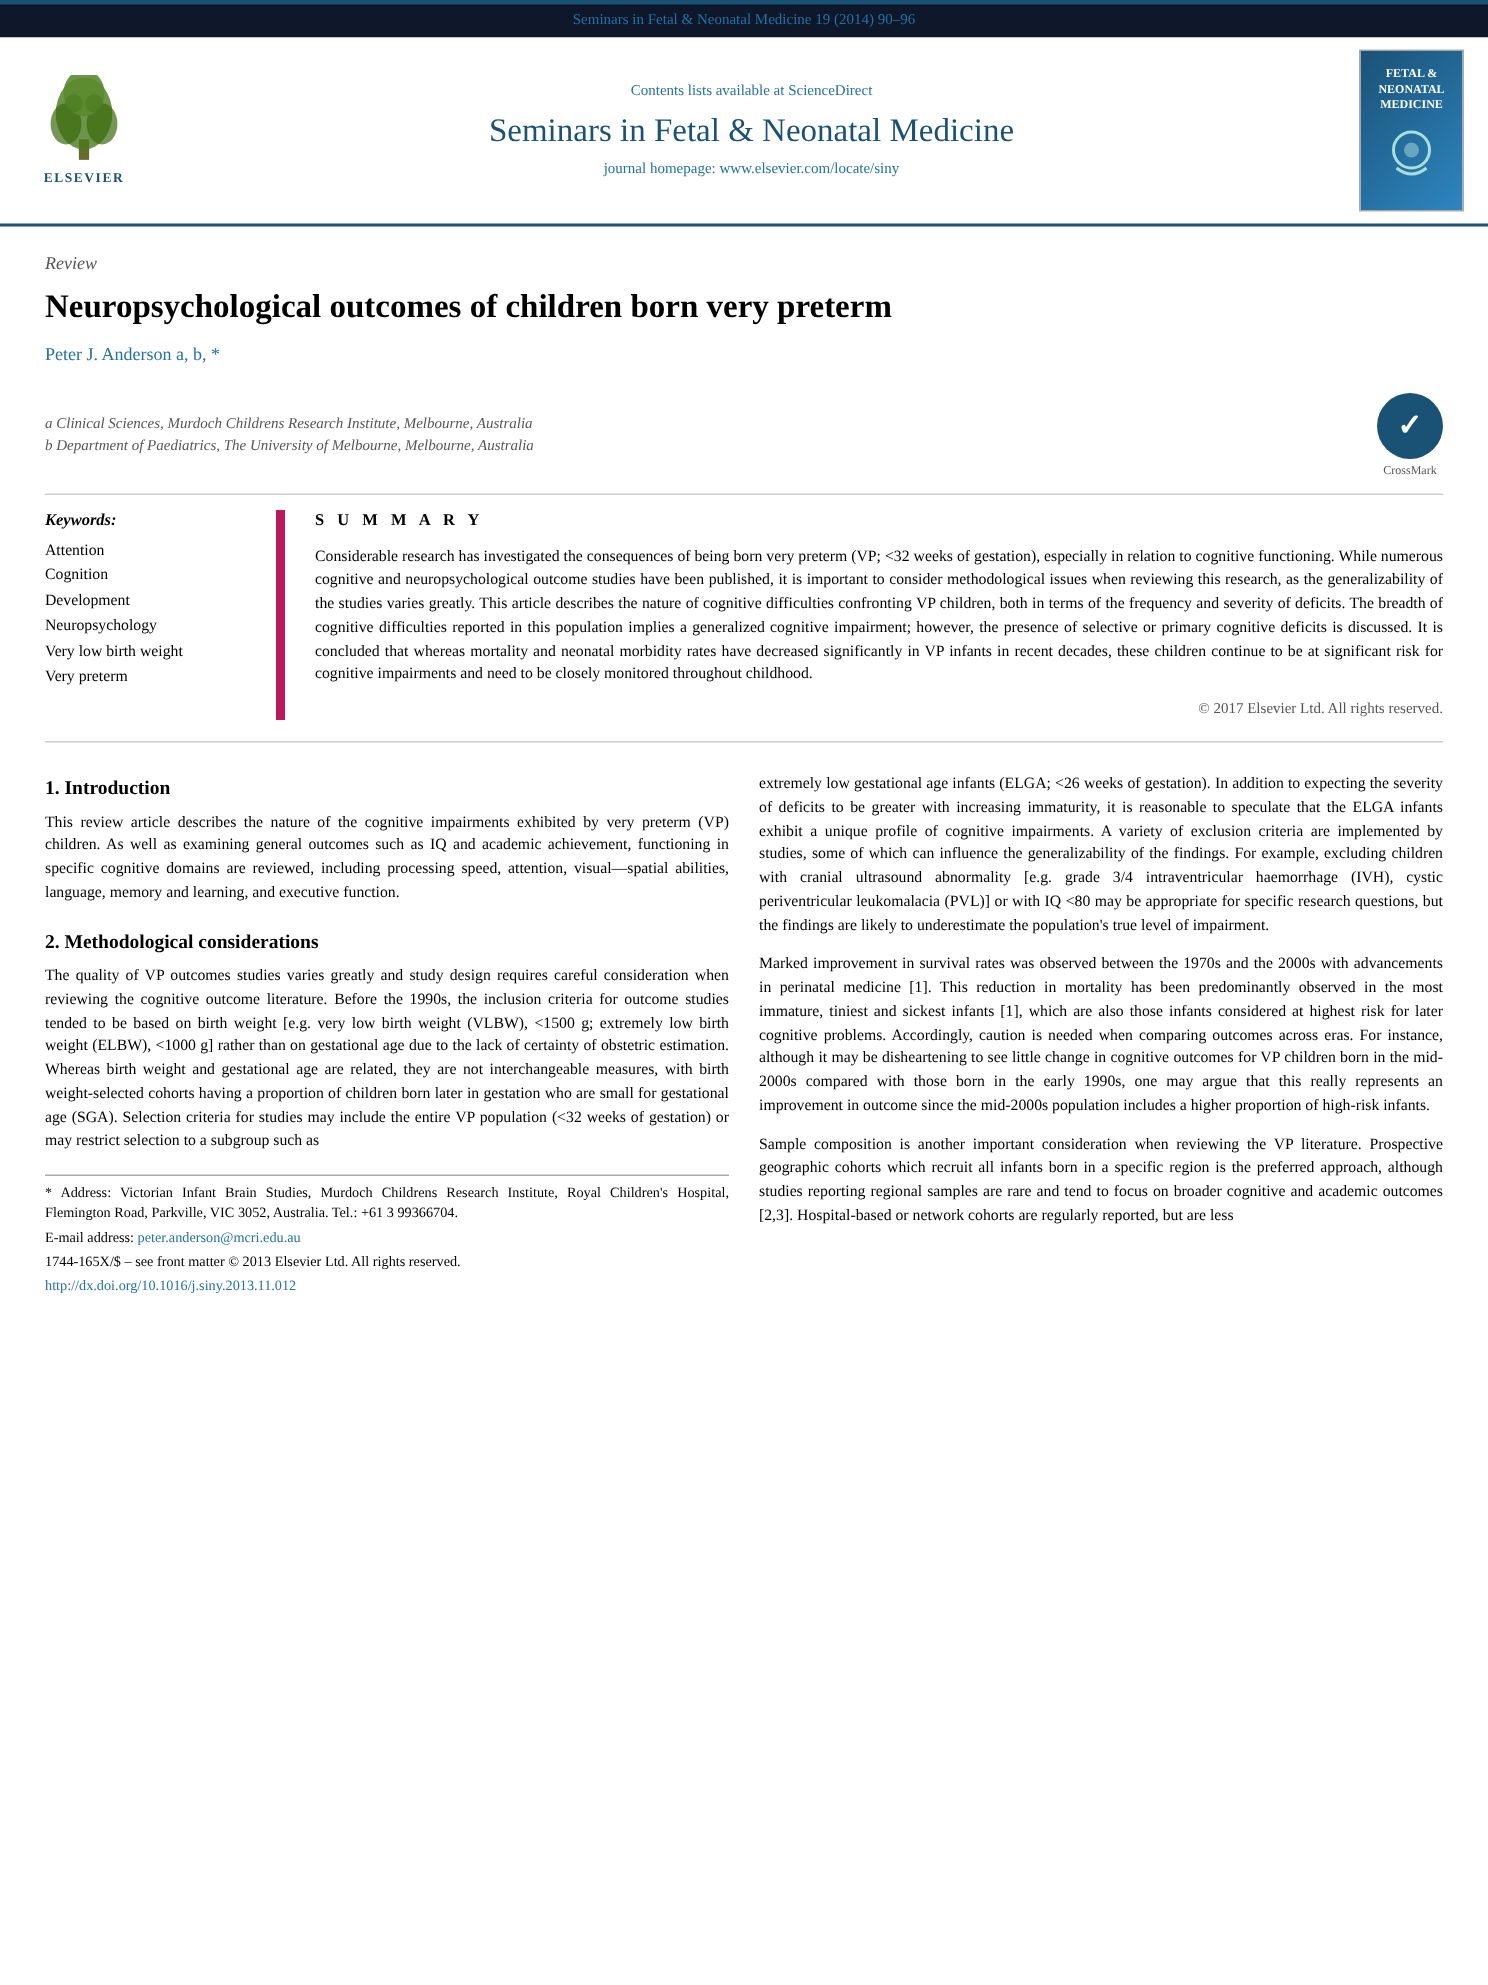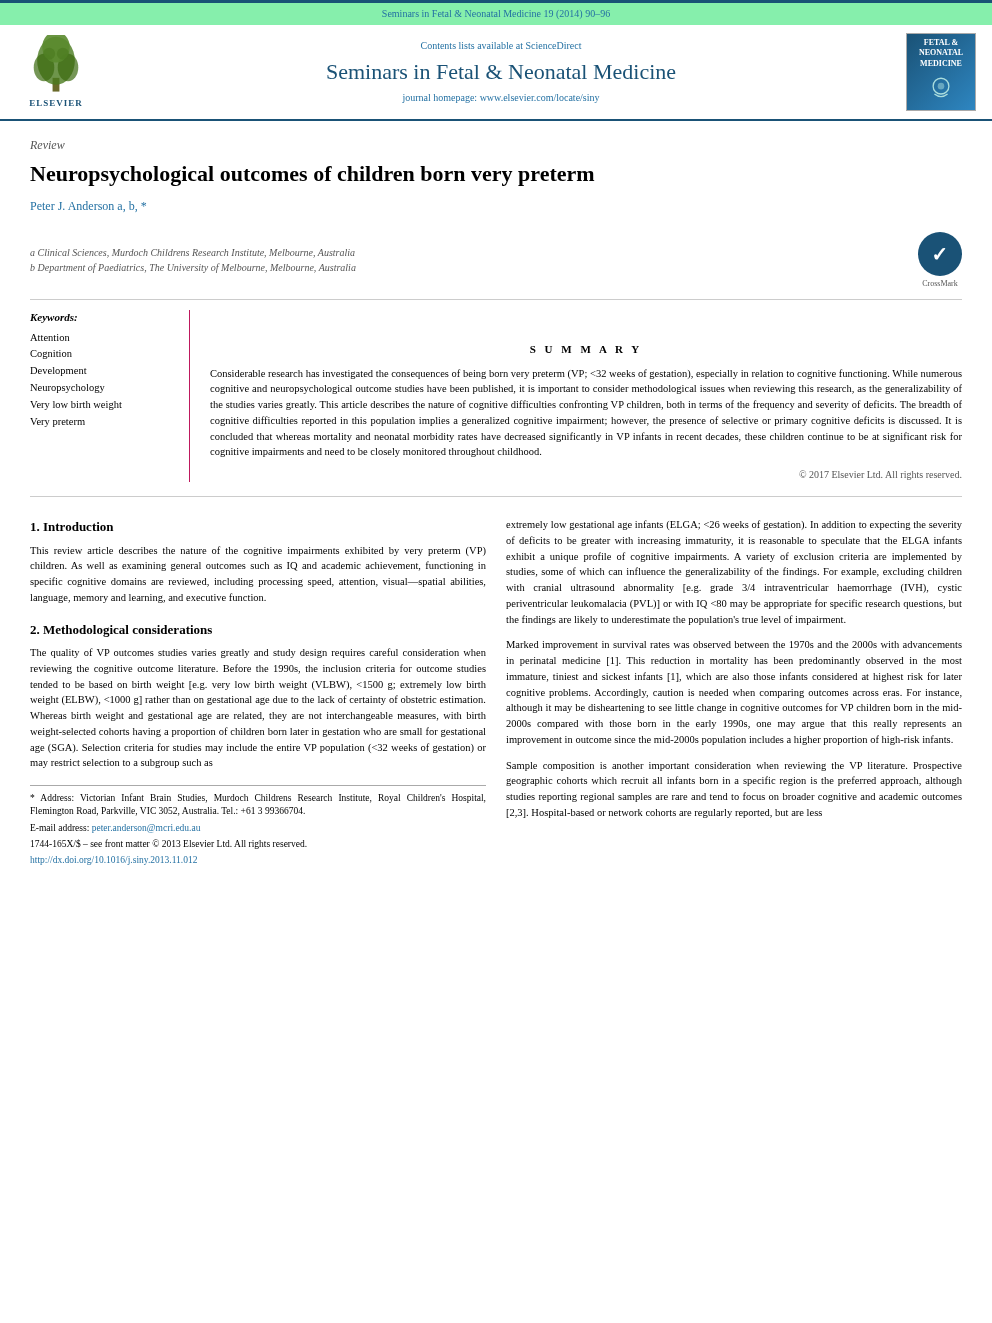--- a/index.html
+++ b/index.html
@@ -8,21 +8,21 @@
       background: #fff;
       width: 992px;
       min-height: 1323px;
       color: #000;
       font-size: 12px;
       line-height: 1.4;
     }
 
     
     .top-bar {
-      background: #86efac;
+      background: #0f172a;
       border-top: 3px solid #1a5276;
       padding: 4px 20px;
       text-align: center;
       font-size: 10px;
       color: #2471a3;
     }
 
     
     .journal-header {
       display: flex;
@@ -73,21 +73,21 @@
       margin-bottom: 4px;
     }
 
     .journal-homepage {
       font-size: 10px;
       color: #2471a3;
     }
 
     .journal-cover {
       width: 70px;
-      height: 78px;
+      height: 108px;
       background: linear-gradient(135deg, #1a5276, #2e86c1);
       border: 1px solid #aaa;
       flex-shrink: 0;
       display: flex;
       flex-direction: column;
       align-items: center;
       justify-content: center;
       color: #fff;
       font-size: 7px;
       text-align: center;
@@ -139,21 +139,21 @@
     .summary-section {
       display: flex;
       margin-bottom: 20px;
       border-bottom: 1px solid #ccc;
       padding-bottom: 14px;
     }
 
     .keywords-col {
       width: 160px;
       flex-shrink: 0;
-      border-right: 1px solid #be185d;
+      border-right: 6px solid #be185d;
       padding-right: 14px;
       margin-right: 20px;
     }
 
     .keywords-title {
       font-style: italic;
       font-size: 11px;
       font-weight: bold;
       margin-bottom: 4px;
       color: #000;
@@ -163,27 +163,25 @@
       font-size: 10.5px;
       color: #000;
       line-height: 1.6;
     }
 
     .summary-col {
       flex: 1;
     }
 
     .summary-heading {
-      text-align: center;
       font-size: 11px;
       letter-spacing: 3px;
       font-weight: bold;
       margin-bottom: 8px;
       color: #000;
-      margin-top: 32px;
     }
 
     .summary-text {
       font-size: 10.5px;
       line-height: 1.5;
       text-align: justify;
       color: #000;
     }
 
     .copyright-line {

